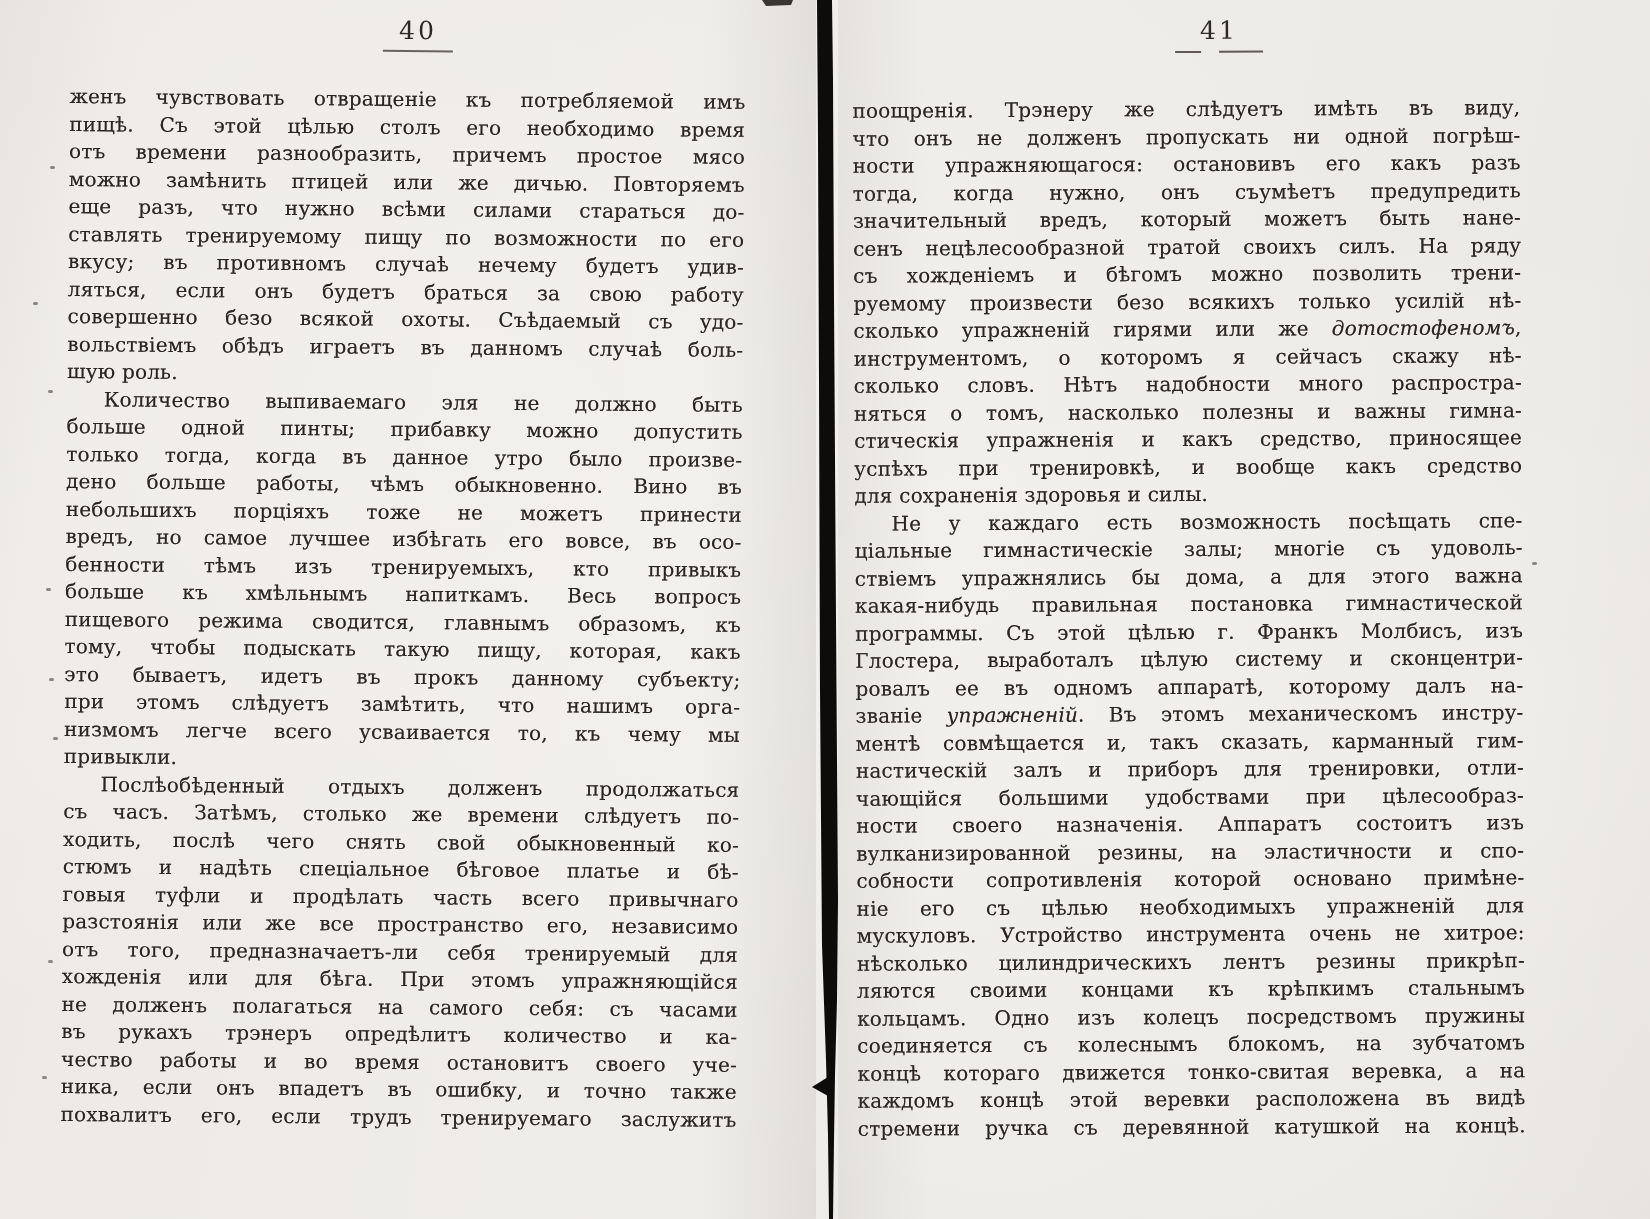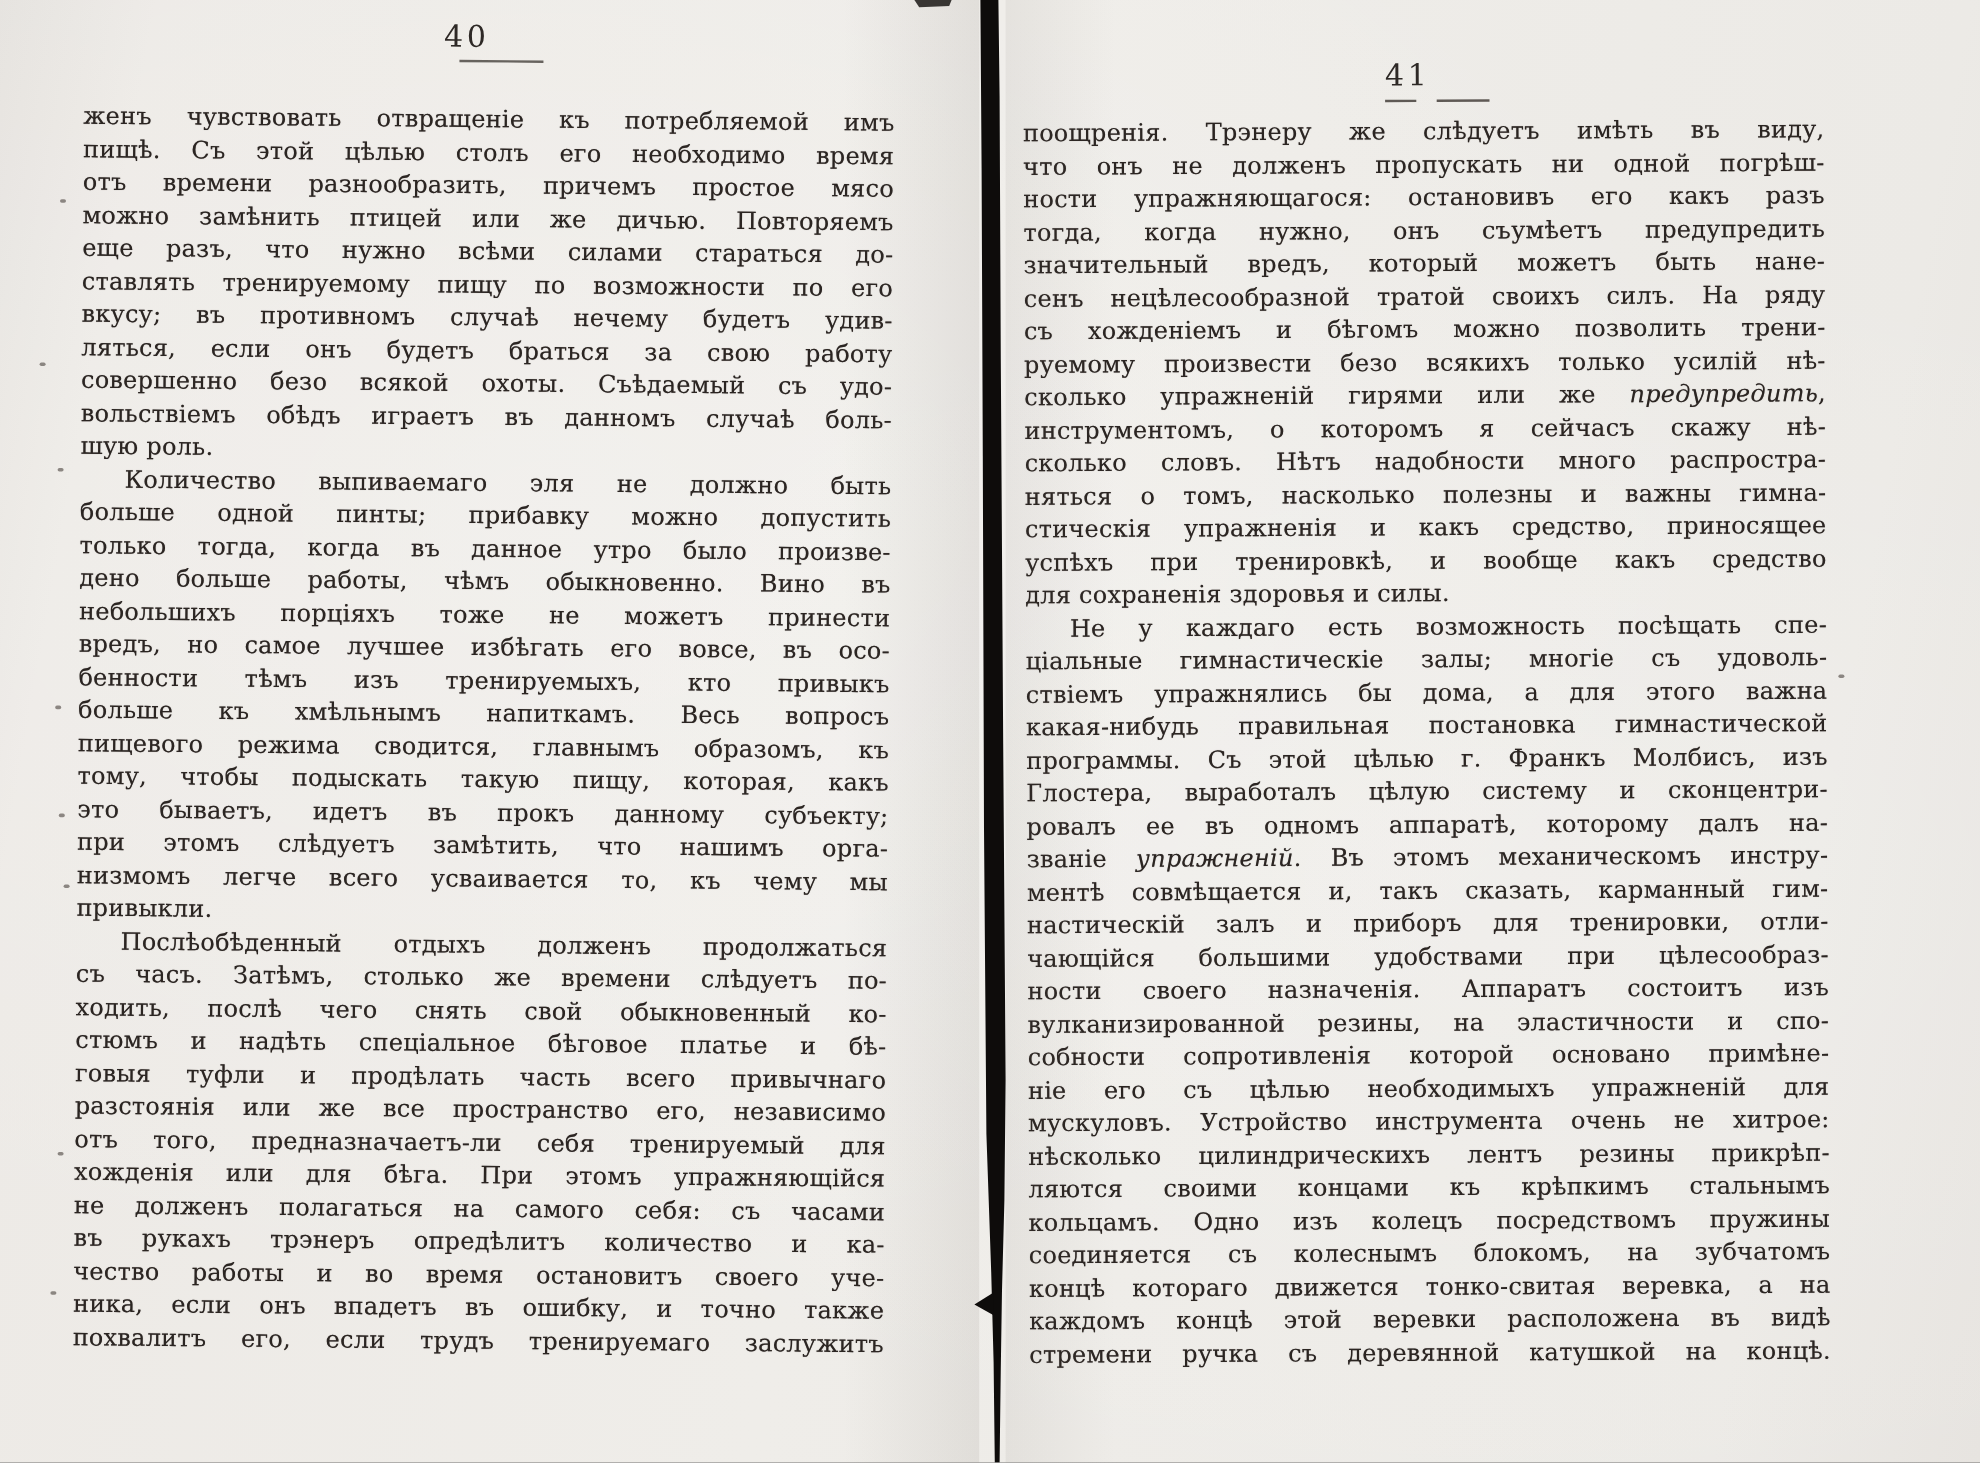--- a/index.html
+++ b/index.html
@@ -8,23 +8,23 @@
     font-family:"DejaVu Serif", serif;
     color:var(--ink,#2b2522);
     background:
       radial-gradient(ellipse at 28% 35%, rgba(255,255,255,0.22), rgba(255,255,255,0) 62%),
       radial-gradient(ellipse at 75% 60%, rgba(255,255,255,0.18), rgba(255,255,255,0) 55%),
       linear-gradient(100deg,#e5e2de 0%,#edeae6 7%,#efede9 45%,#eceae6 88%,#e7e4e0 100%);
   }
   .page{position:absolute;top:0;height:1219px;}
   .page-left{left:65px;width:676px;transform:rotate(0.5deg);}
   .page-right{left:855px;width:668px;transform:rotate(-0.3deg);}
-  .hdr{position:absolute;width:96px;top:16px;}
+  .hdr{position:absolute;width:96px;text-align:center;top:16px;}
   .page-left .hdr{left:300px;}
-  .page-right .hdr{left:302px;margin-top:32px;}
+  .page-right .hdr{left:319px;}
   .pagenum{font-size:25px;letter-spacing:3px;color:#2e2926;}
   .rule{display:block;height:2px;background:#45403b;margin:5px auto 0;opacity:.8;}
   .page-left .rule{width:70px;}
   .rule2{display:inline-block;height:2px;background:#45403b;vertical-align:middle;opacity:.85;}
   .rules{margin-top:5px;line-height:2px;white-space:nowrap;}
   .text{position:absolute;left:0;right:0;font-size:20px;line-height:27.5px;
         letter-spacing:.2px;text-shadow:0 0 .6px rgba(43,37,34,.55);}
   .page-left .text{top:86px;}
   .page-right .text{top:96px;}
   .line{text-align:justify;text-align-last:justify;}
@@ -100,21 +100,21 @@
     </div>
     <div class="text">
         <div class="line">поощренія. Трэнеру же слѣдуетъ имѣть въ виду,</div>
         <div class="line">что онъ не долженъ пропускать ни одной погрѣш-</div>
         <div class="line">ности упражняющагося: остановивъ его какъ разъ</div>
         <div class="line">тогда, когда нужно, онъ съумѣетъ предупредить</div>
         <div class="line">значительный вредъ, который можетъ быть нане-</div>
         <div class="line">сенъ нецѣлесообразной тратой своихъ силъ. На ряду</div>
         <div class="line">съ хожденіемъ и бѣгомъ можно позволить трени-</div>
         <div class="line">руемому произвести безо всякихъ только усилій нѣ-</div>
-        <div class="line">сколько упражненій гирями или же <span class="it">предупредить</span>,</div>
+        <div class="line">сколько упражненій гирями или же <span class="it">дотостофеномъ</span>,</div>
         <div class="line">инструментомъ, о которомъ я сейчасъ скажу нѣ-</div>
         <div class="line">сколько словъ. Нѣтъ надобности много распростра-</div>
         <div class="line">няться о томъ, насколько полезны и важны гимна-</div>
         <div class="line">стическія упражненія и какъ средство, приносящее</div>
         <div class="line">успѣхъ при тренировкѣ, и вообще какъ средство</div>
         <div class="line flush">для сохраненія здоровья и силы.</div>
         <div class="line ind">Не у каждаго есть возможность посѣщать спе-</div>
         <div class="line">ціальные гимнастическіе залы; многіе съ удоволь-</div>
         <div class="line">ствіемъ упражнялись бы дома, а для этого важна</div>
         <div class="line">какая-нибудь правильная постановка гимнастической</div>

